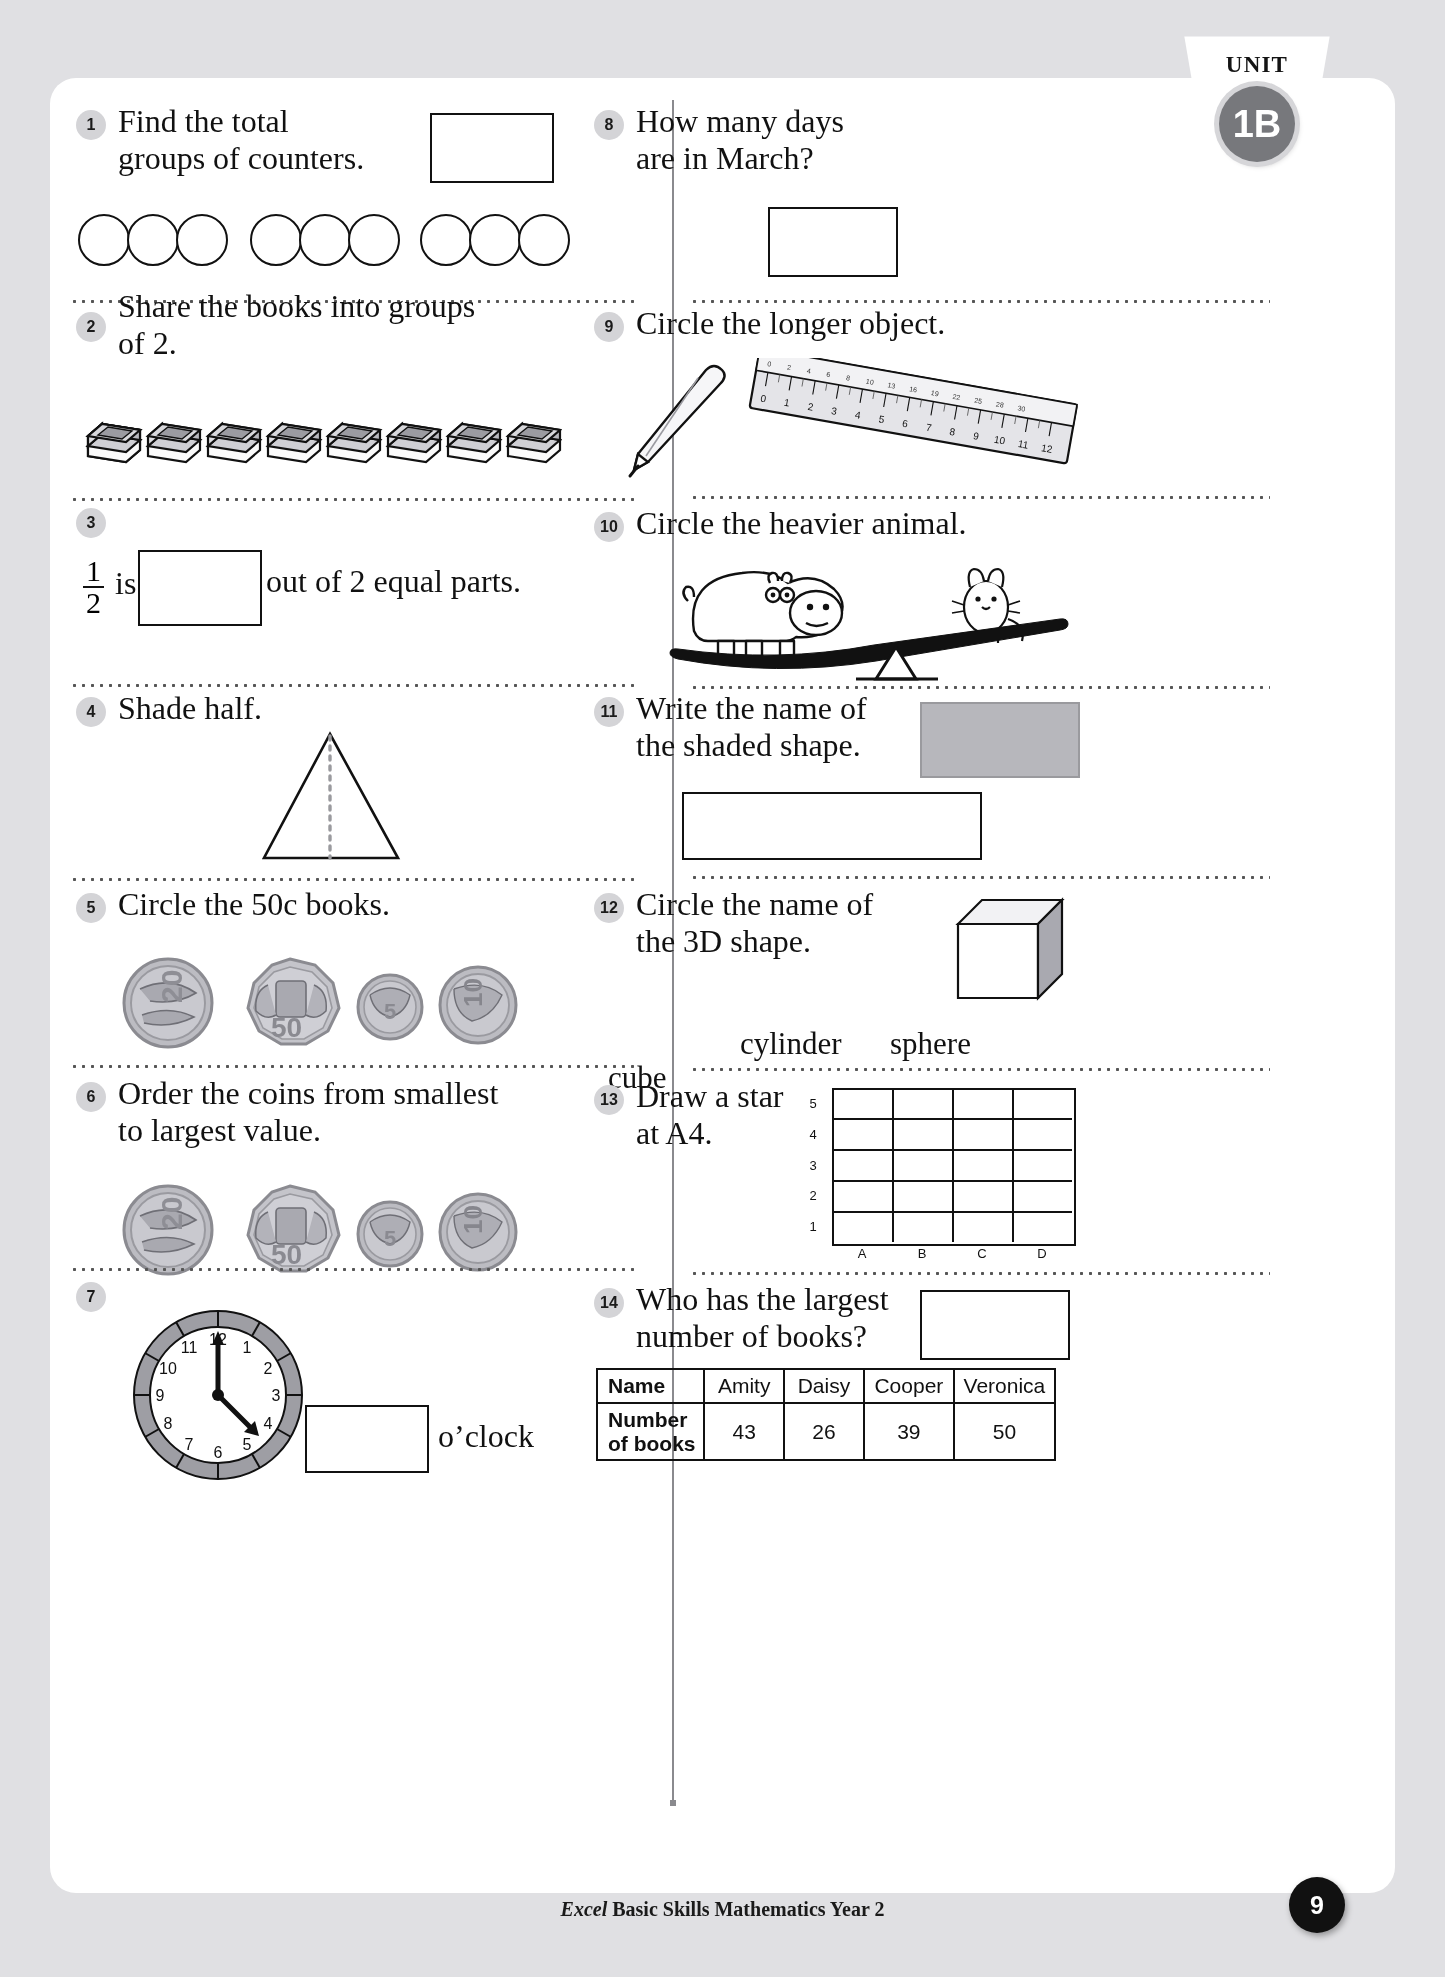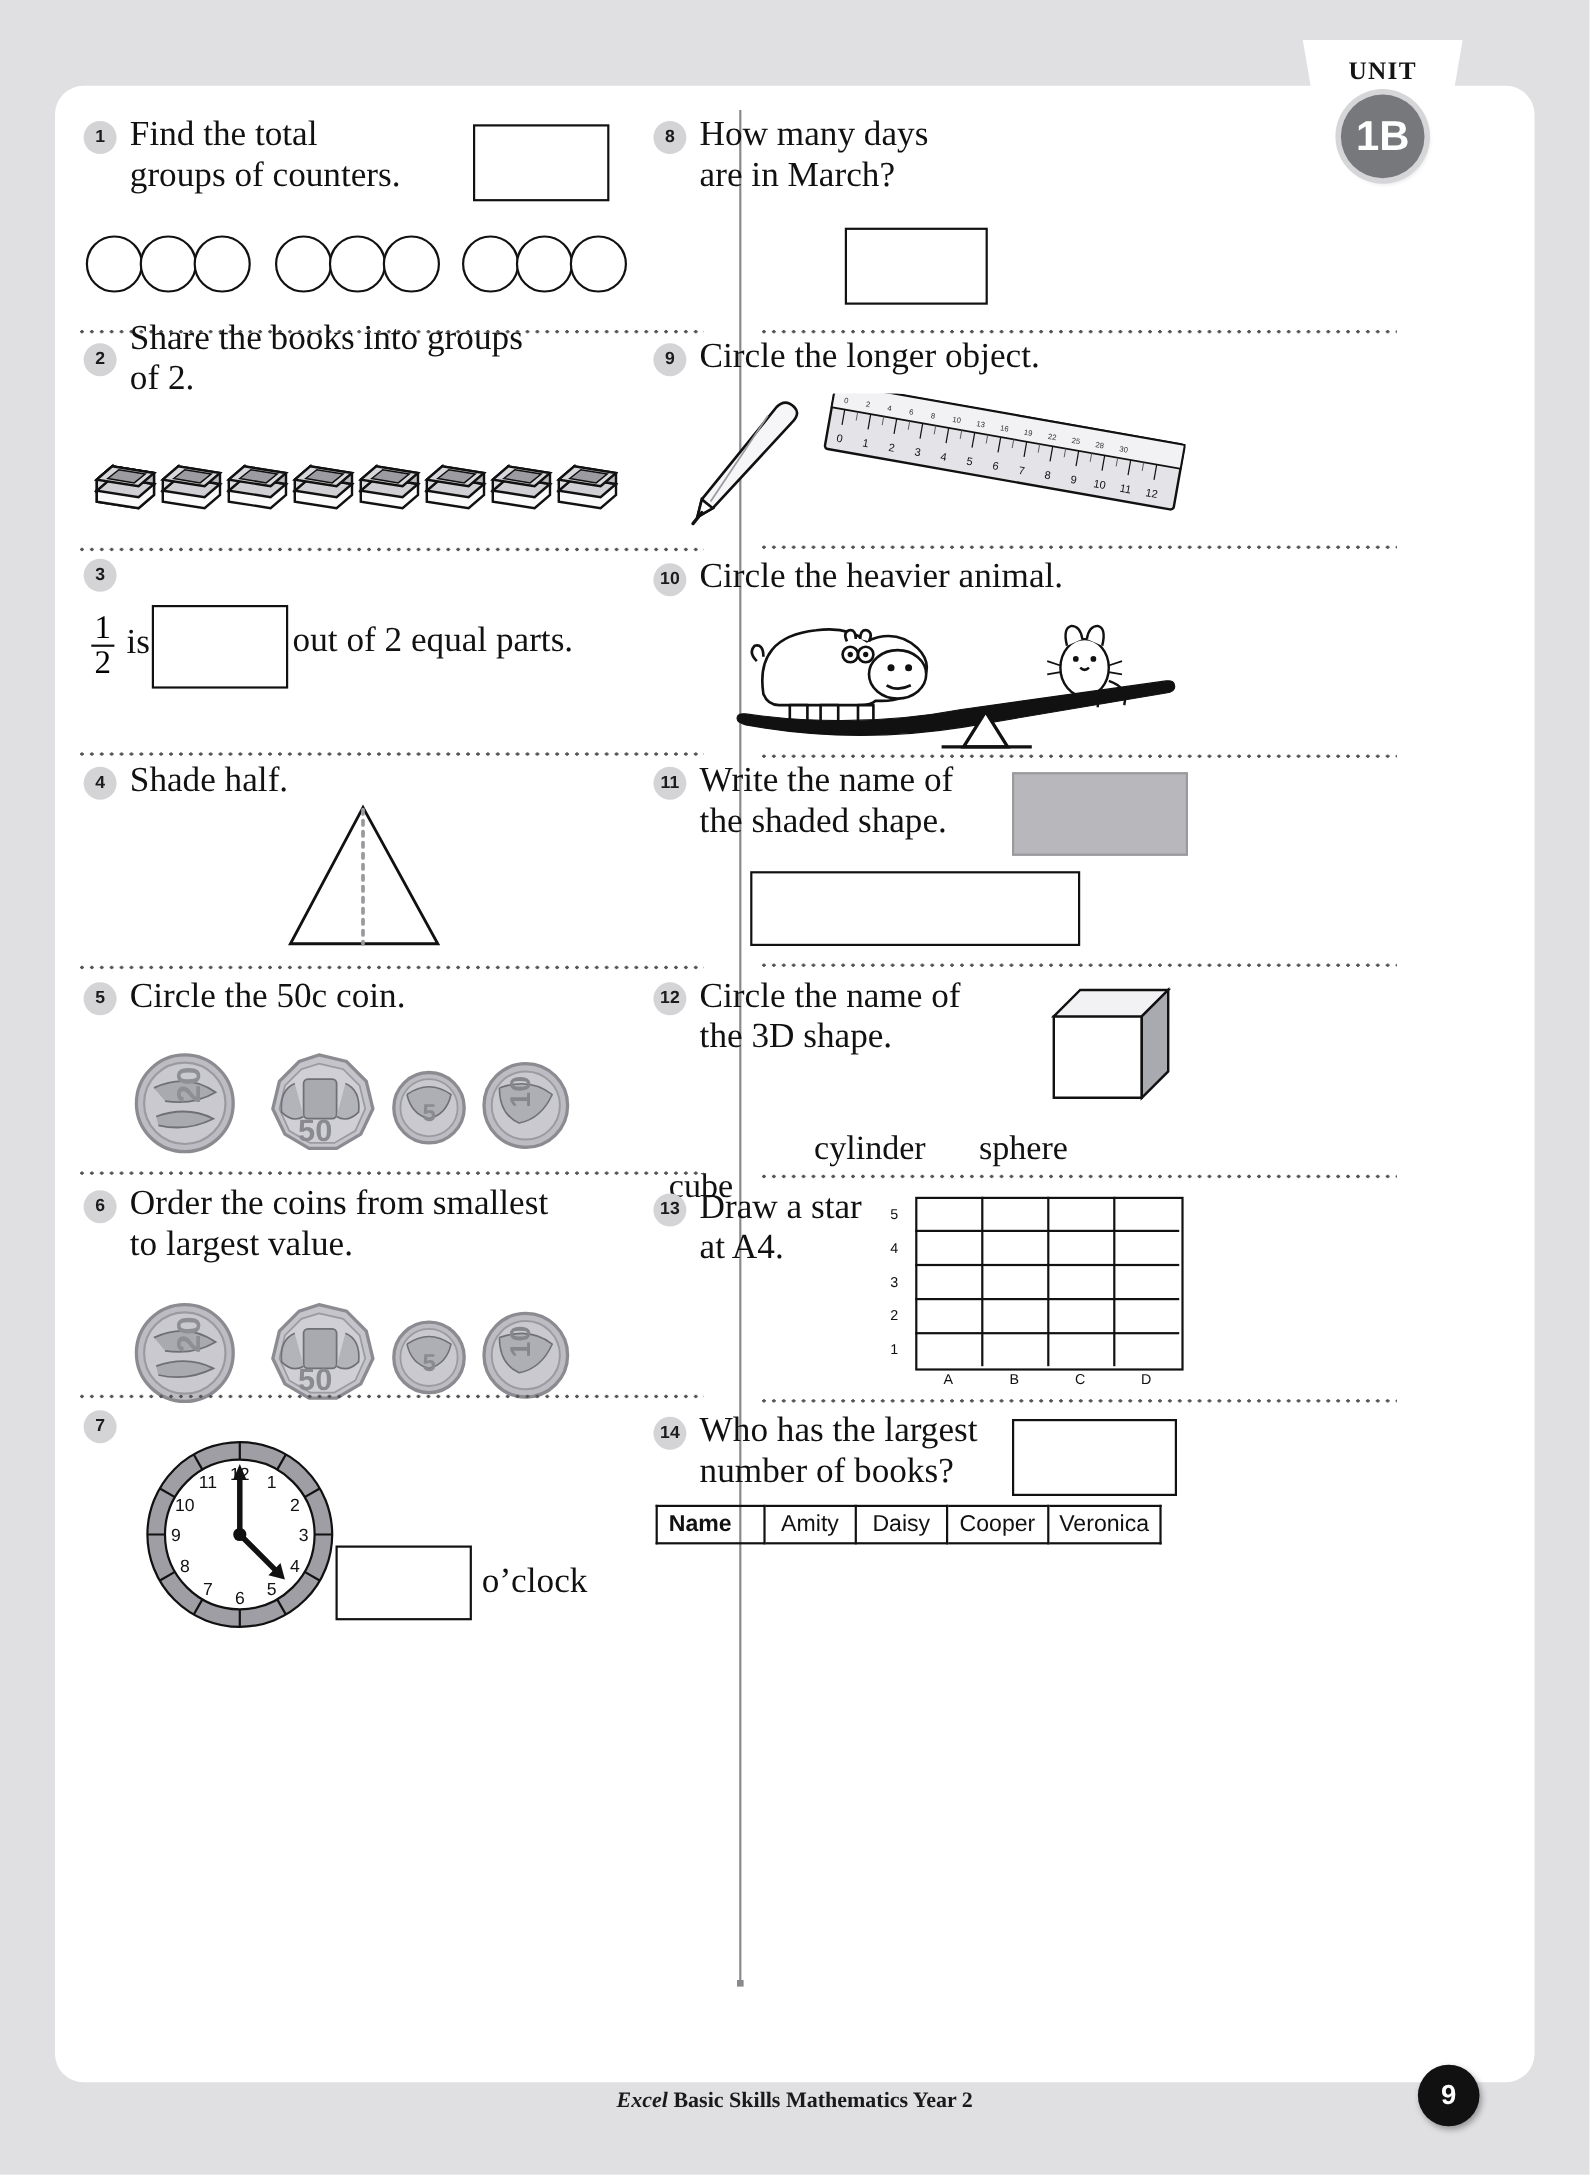--- a/index.html
+++ b/index.html
@@ -202,21 +202,21 @@
 <div class="qnum" style="left:76px;top:697px;">4</div>
 <div class="qtext" style="left:118px;top:690px;">Shade half.</div>
 <svg width="160" height="140" viewBox="0 0 160 140" style="position:absolute;left:258px;top:730px;">
   <polygon points="72,4 140,128 6,128" fill="#fff" stroke="#111" stroke-width="2.6"></polygon>
   <line x1="72" y1="6" x2="72" y2="128" stroke="#9a9a9e" stroke-width="3.4" stroke-dasharray="4,6" stroke-linecap="round"></line>
 </svg>
 
 <div class="hdots" style="left:70px;top:878px;width:570px;"></div>
 
 <div class="qnum" style="left:76px;top:893px;">5</div>
-<div class="qtext" style="left:118px;top:886px;">Circle the 50c coin.</div>
+<div class="qtext" style="left:118px;top:886px;">Circle the 50c books.</div>
 <svg width="430" height="110" viewBox="0 0 430 110" style="position:absolute;left:118px;top:945px;">
   <g>
     <circle cx="50" cy="58" r="44" fill="#bcbcc2" stroke="#8b8b91" stroke-width="3"></circle>
     <circle cx="50" cy="58" r="37" fill="#c9c9cf" stroke="#9a9aa0" stroke-width="2"></circle>
     <path d="M22,44 q30,-14 56,4 q-20,12 -46,8" fill="#a9a9b0" stroke="#6f6f76" stroke-width="1.6"></path>
     <path d="M24,70 q28,-10 52,2 q-24,12 -50,6" fill="#a9a9b0" stroke="#6f6f76" stroke-width="1.6"></path>
     <text x="54" y="68" font-family="Liberation Sans, sans-serif" font-size="30" font-weight="bold" fill="#8e8e95" transform="rotate(-90 54 58)">20</text>
   </g>
   <g>
     <polygon points="172,14 197,20 215,38 221,63 210,86 188,99 163,99 141,86 130,63 136,38 154,20" fill="#c4c4ca" stroke="#8b8b91" stroke-width="3"></polygon>
@@ -494,19 +494,27 @@
 
 <table class="dtable" style="left:596px;top:1368px;width:460px;">
   <tbody>
       <tr>
     <td class="hd" style="width:106px;">Name</td>
     <td style="width:88px;">Amity</td>
     <td style="width:88px;border-radius:11px;">Daisy</td>
     <td style="width:88px;">Cooper</td>
     <td style="width:96px;">Veronica</td>
   </tr>
+  <tr>
+    <td class="hd" style="white-space:pre-line;line-height:1.12;">Number
+of books</td>
+    <td>43</td>
+    <td>26</td>
+    <td>39</td>
+    <td>50</td>
+  </tr>
 </tbody>
   </table>
 
 <div class="footer-text">
   <i>Excel</i><span> Basic Skills Mathematics Year 2</span>
 </div>
 <div class="pagenum">9</div>
 
 </body></html>

